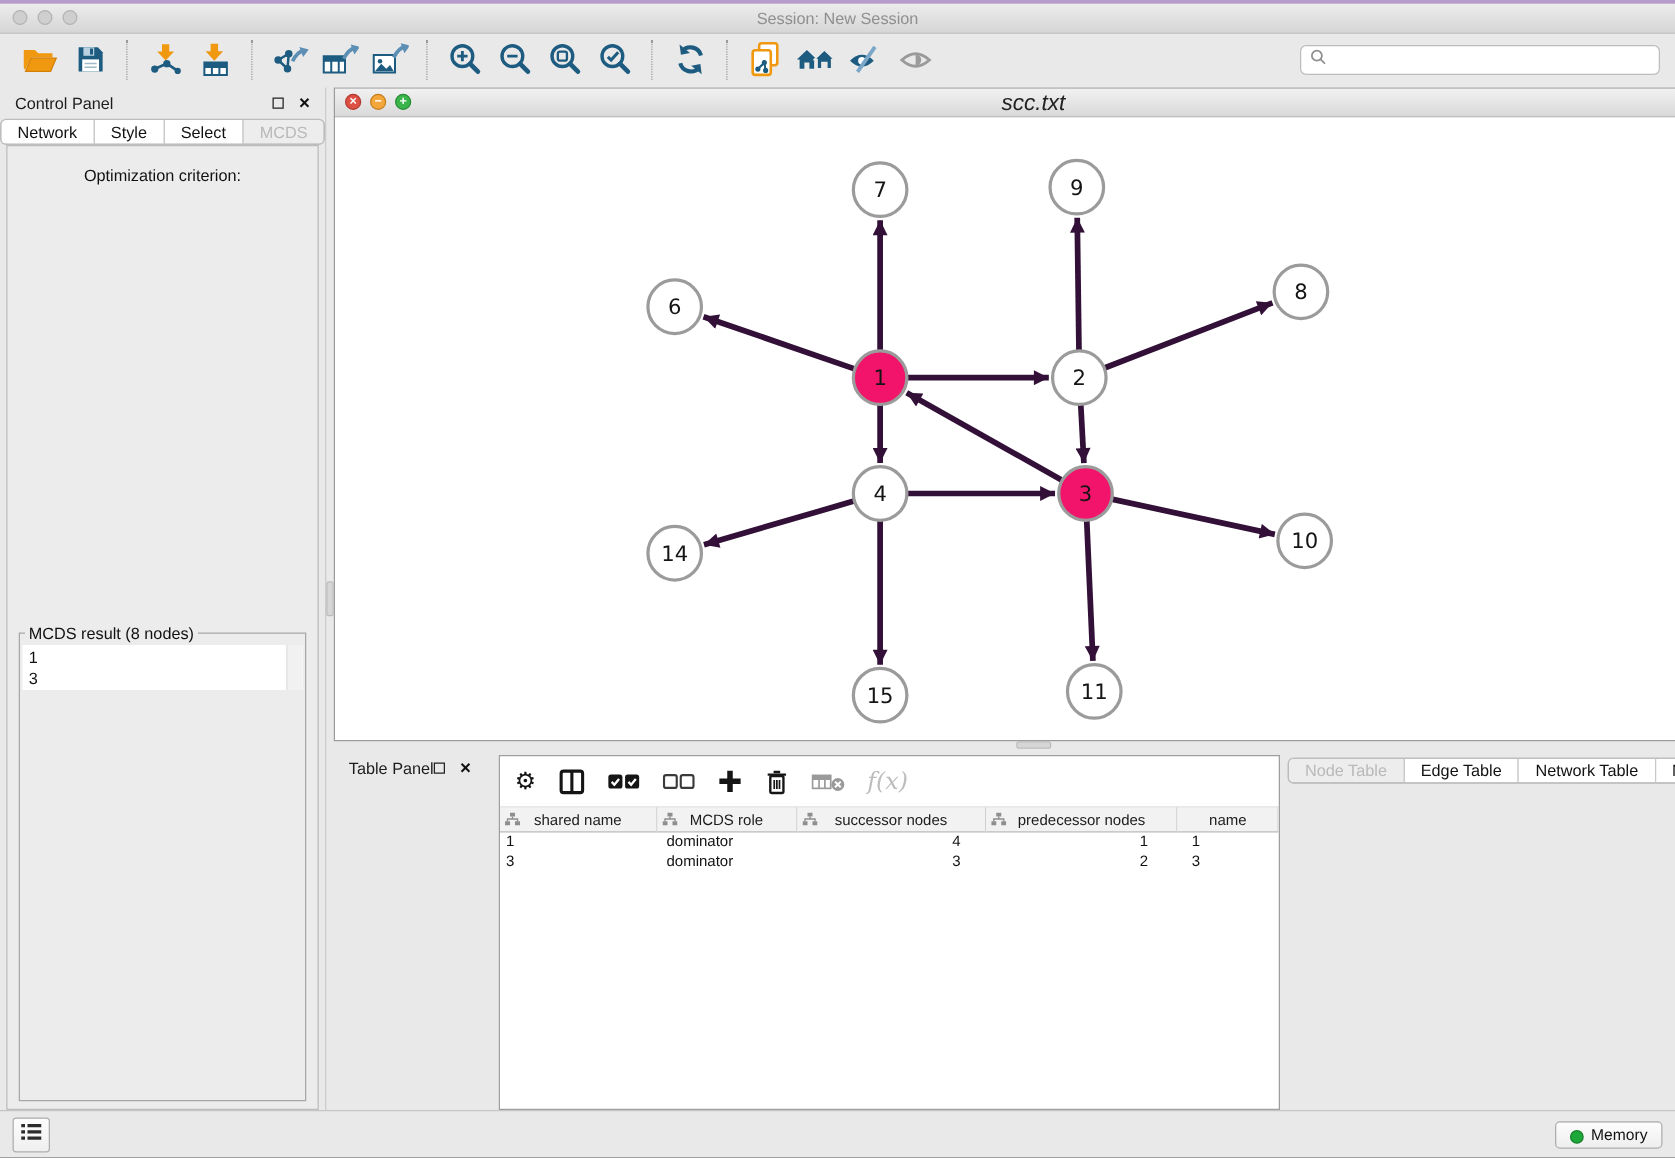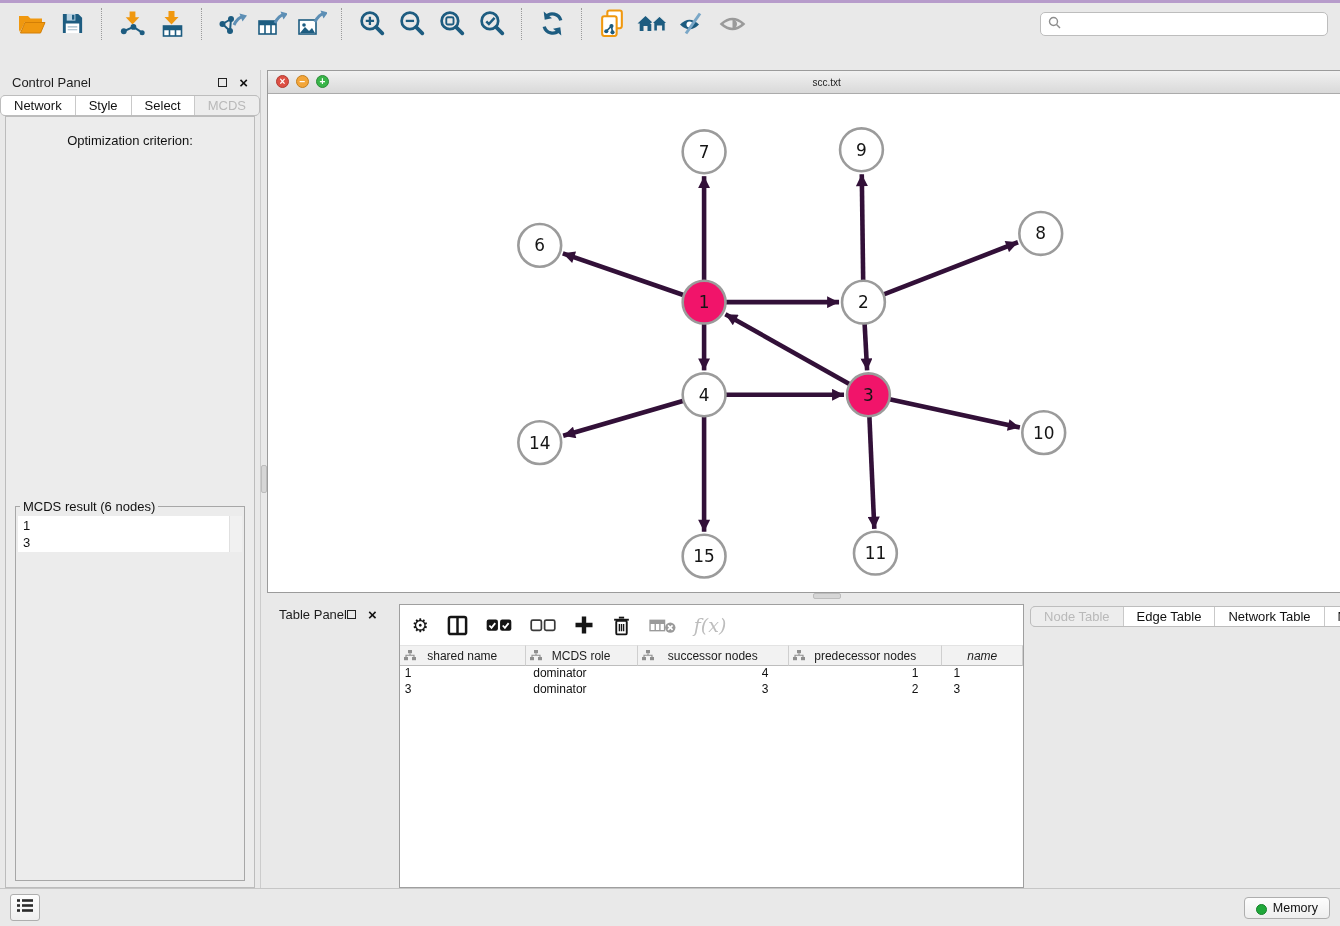--- a/index.html
+++ b/index.html
@@ -55,21 +55,21 @@
   
   .v-splitter{width:8px;display:flex;align-items:center;justify-content:center;}
   .v-handle{width:4px;height:26px;background:#d6d6d6;border:1px solid #bdbdbd;border-radius:2px;}
   .right-col{flex:1;display:flex;flex-direction:column;margin-right:2px;}
   .h-splitter{height:6px;display:flex;align-items:center;justify-content:center;}
   .h-handle{height:4px;width:26px;background:#d6d6d6;border:1px solid #bdbdbd;border-radius:2px;}
   
   .network-window{height:523px;border:1px solid #9b9b9b;display:flex;flex-direction:column;background:#fff;box-sizing:border-box;}
   .nw-titlebar{height:22px;background:linear-gradient(#f1f1f1,#d9d9d9);border-bottom:1px solid #ababab;
                position:relative;display:flex;align-items:center;justify-content:center;flex:none;}
-  .nw-title{font-size:10px;color:#222;}
+  .nw-title{font-size:18px;color:#222;font-style:italic;}
   .traffic{position:absolute;left:8px;top:4px;display:flex;gap:7px;}
   .tl{width:13px;height:13px;border-radius:50%;display:flex;align-items:center;justify-content:center;
       font-size:10px;font-weight:bold;color:#fff;line-height:1;box-sizing:border-box;}
   .tl-close{background:#dd5044;border:1px solid #b23a30;}
   .tl-min{background:#f3a63a;border:1px solid #c47f1d;}
   .tl-max{background:#39b549;border:1px solid #2b8b38;}
   .nw-canvas{flex:1;background:#fff;position:relative;}
   .nw-canvas svg{position:absolute;inset:0;width:100%;height:100%;}
   
   .table-panel{flex:1;display:flex;flex-direction:row;padding-top:3px;box-sizing:border-box;}
@@ -92,20 +92,28 @@
           padding:3px 5px;display:flex;align-items:center;}
   .mem-btn{margin-left:auto;border:1px solid #aeaeae;border-radius:4px;background:linear-gradient(#fdfdfd,#eeeeee);
            padding:3px 11px;display:flex;align-items:flex-end;gap:6px;font-size:12.5px;color:#111;}
   .mem-dot{width:11px;height:11px;border-radius:50%;background:#1fa83a;border:1px solid #15812a;box-sizing:border-box;}
 </style>
 </head>
 <body>
 
 <div class="app">
 
+  <div class="titlebar">
+    <div class="traffic-main">
+      <span class="mdot"></span>
+      <span class="mdot"></span>
+      <span class="mdot"></span>
+    </div>
+    <span class="titlebar-title">Session: New Session</span>
+  </div>
 
   <div class="toolbar" id="main-toolbar">
 
     <div class="tb-btn">
         <svg width="30" height="26" viewBox="0 0 30 26">
           <path d="M2 5h9l2.5 2.5H25v3.5H8L3 21 2 19z" fill="#f0980f"></path>
           <path d="M8 11.5h20L23.5 22H3.5z" fill="#f0980f" stroke="#d37f06" stroke-width="1"></path>
         </svg>
       </div>
       <div class="tb-btn">
@@ -253,21 +261,21 @@
         <div class="seg" id="cp-tabs">
             <span class="tab">Network</span>
             <span class="tab">Style</span>
             <span class="tab">Select</span>
             <span class="tab active">MCDS</span>
           </div>
       </div>
       <div class="cp-body">
         <div class="opt-label">Optimization criterion:</div>
         <fieldset class="mcds-fieldset">
-          <legend>MCDS result (6 nodes)</legend>
+          <legend>MCDS result (8 nodes)</legend>
           <div class="result-area">
             <div class="result-lines" id="result-lines">
                 <div>1</div>
                 <div>3</div>
               </div>
             <div class="result-scroll"></div>
           </div>
         </fieldset>
       </div>
     </div>
@@ -458,21 +466,21 @@
                 <span class="th-ic"><svg width="12" height="12" viewBox="0 0 12 12">
                     <g fill="#8e8e8e">
                       <rect x="4" y="0" width="4" height="3.2"></rect>
                       <rect x="0" y="7" width="4" height="3.2"></rect>
                       <rect x="8" y="7" width="4" height="3.2"></rect>
                     </g>
                     <path d="M6 3.2v2M2 7V5.2h8V7" stroke="#8e8e8e" stroke-width="1.1" fill="none"></path>
                   </svg></span>
                 <span>predecessor nodes</span>
               </div>
-              <div class="th-cell" style="width: 85px; font-style: italic;">
+              <div class="th-cell" style="width: 85px;">
                 <span>name</span>
               </div>
               <div class="th-fill"></div>
             </div>
           <div id="table-rows">
               <div class="trow">
                 <div class="td" style="width: 133px; text-align: left; padding-left: 5px;">1</div>
                 <div class="td" style="width: 118px; text-align: left; padding-left: 8px;">dominator</div>
                 <div class="td" style="width: 160px; text-align: right; padding-right: 20px;">4</div>
                 <div class="td" style="width: 162px; text-align: right; padding-right: 24px;">1</div>

